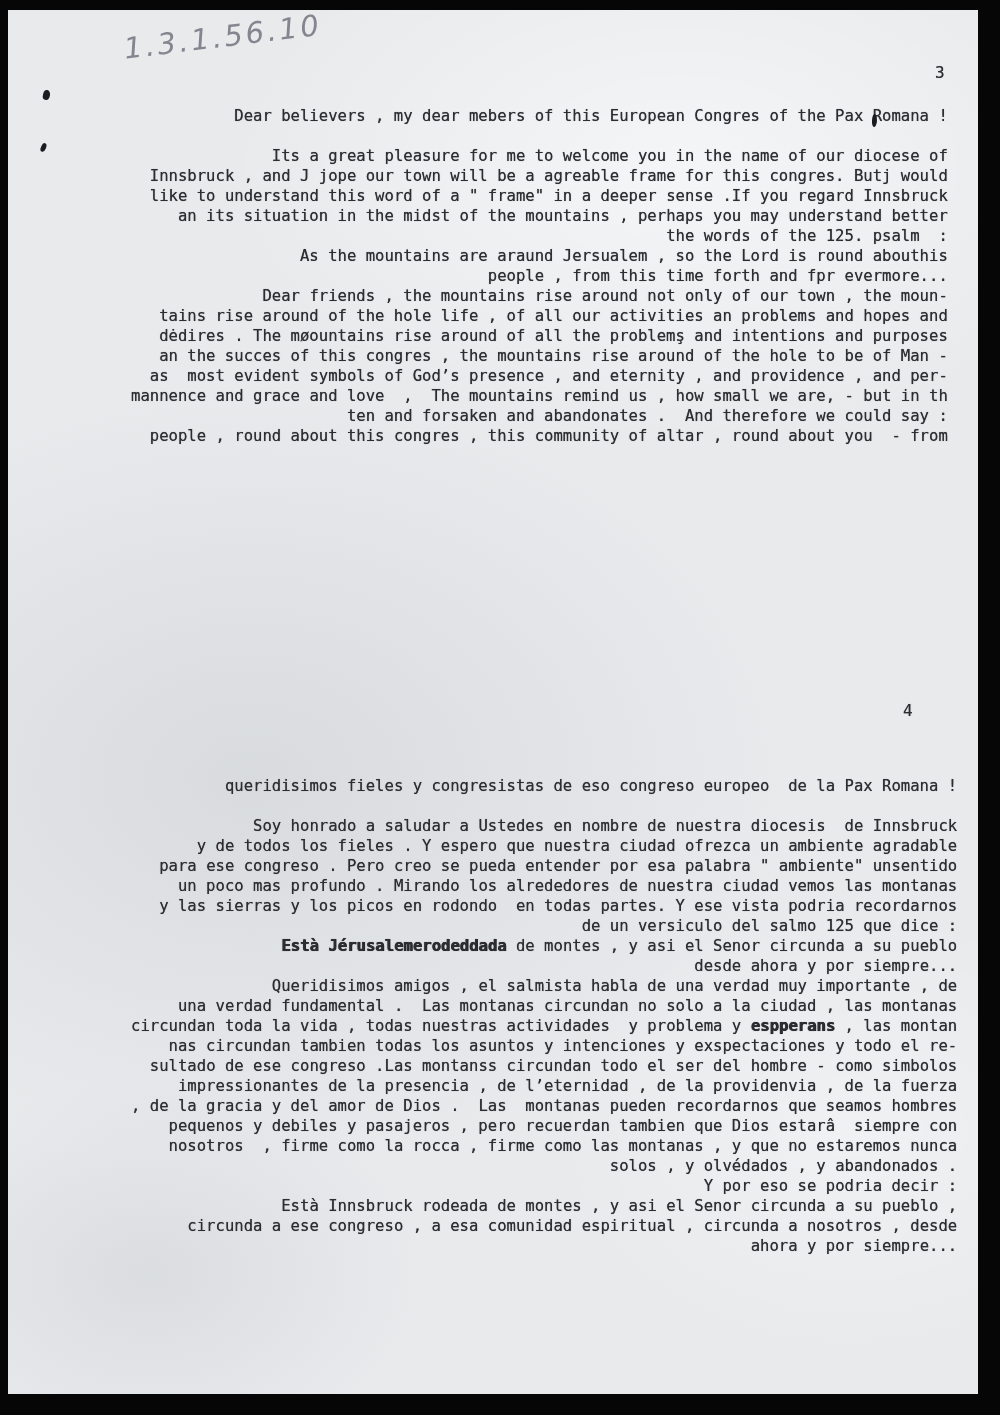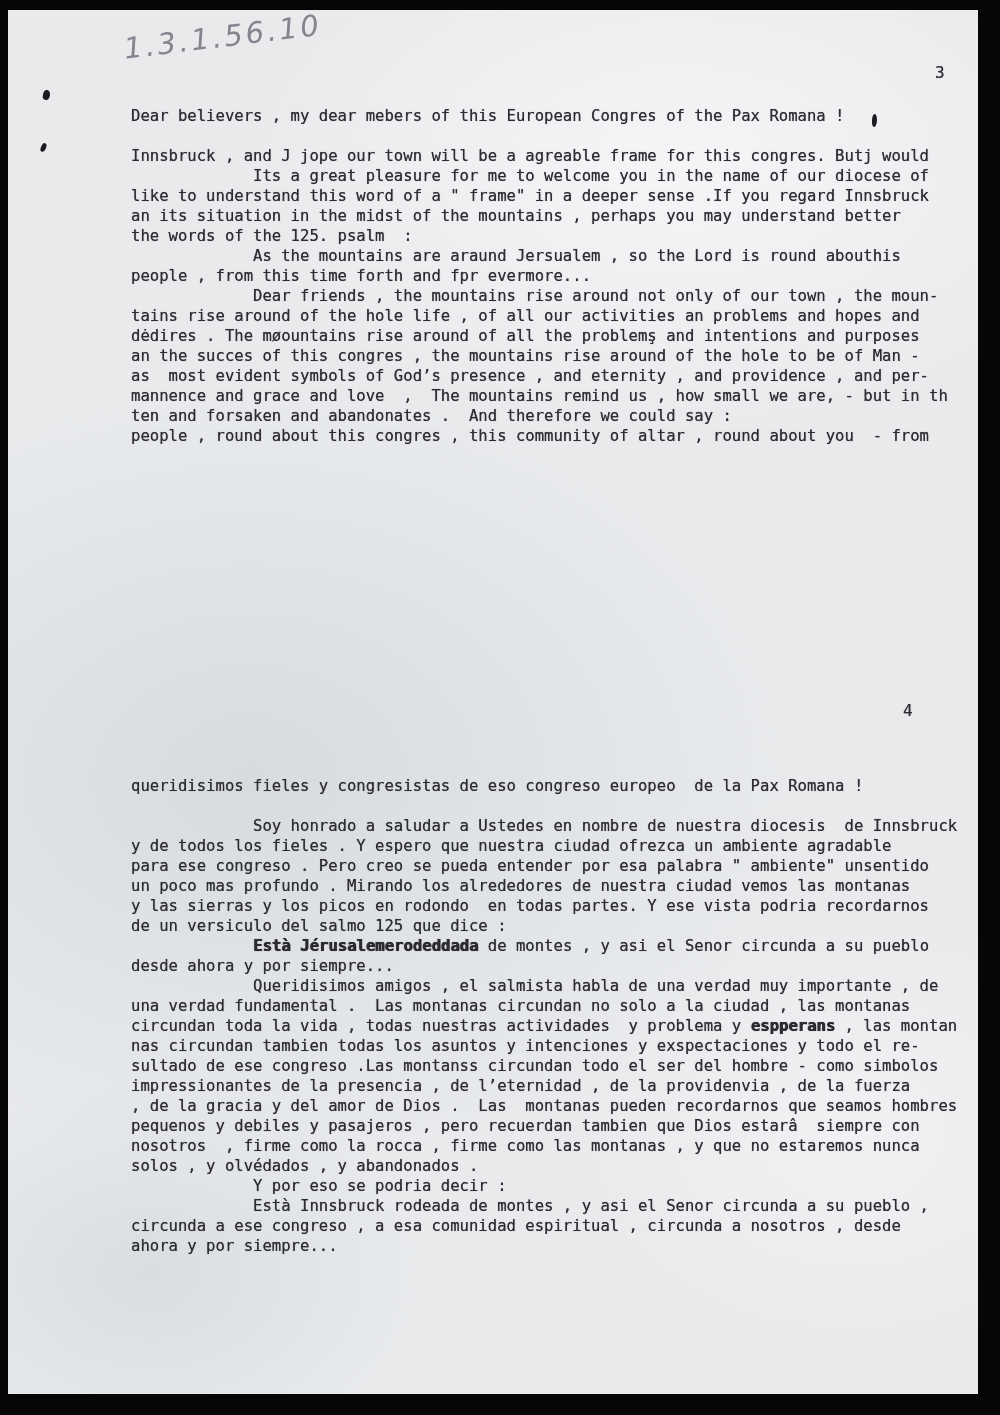--- a/index.html
+++ b/index.html
@@ -9,20 +9,21 @@
       radial-gradient(ellipse 700px 420px at 68% 12%, rgba(255,255,255,0.55), rgba(255,255,255,0) 65%),
       radial-gradient(ellipse 900px 650px at 25% 55%, rgba(176,181,187,0.28), rgba(176,181,187,0) 60%),
       radial-gradient(ellipse 500px 380px at 85% 80%, rgba(255,255,255,0.35), rgba(255,255,255,0) 60%),
       radial-gradient(ellipse 420px 300px at 15% 90%, rgba(170,176,182,0.22), rgba(170,176,182,0) 65%),
       #e8eaec;
     font-family:"DejaVu Sans Mono", monospace;
   }
   .typed {
     position:absolute; font-size:15.6px; line-height:20px; color:#2c2c31;
     text-shadow:0 0 0.7px rgba(44,44,49,0.75);
+    text-align:right;
   }
   .line { height:20px; white-space:pre; }
   .ds { font-weight:bold; text-shadow:0.7px 0 0 rgba(22,22,27,0.9), 0 0 1px rgba(22,22,27,0.55); }
   #page3-text { left:131px; top:106px; }
   #page4-text { left:131px; top:776px; }
   .pagenum { position:absolute; font-size:16px; line-height:18px; color:#2c2c31; text-shadow:0 0 0.7px rgba(44,44,49,0.7); }
   #pn3 { left:935px; top:64px; }
   #pn4 { left:903px; top:702px; }
   .handwriting {
     position:absolute; left:122px; top:32px;
@@ -45,22 +46,22 @@
 
 <div class="scan">
 
   <span class="handwriting">1.3.1.56.10</span>
 
   <span class="pagenum" id="pn3">3</span>
 
   <div class="typed" id="page3-text">
       <div class="line"><span>Dear believers , my dear mebers of this European Congres of the Pax Romana !</span></div>
       <div class="line">&nbsp;</div>
+      <div class="line"><span>             Its a great pleasure for me to welcome you in the name of our diocese of</span></div>
       <div class="line"><span>Innsbruck , and J jope our town will be a agreable frame for this congres. Butj would</span></div>
-      <div class="line"><span>             Its a great pleasure for me to welcome you in the name of our diocese of</span></div>
       <div class="line"><span>like to understand this word of a " frame" in a deeper sense .If you regard Innsbruck</span></div>
       <div class="line"><span>an its situation in the midst of the mountains , perhaps you may understand better</span></div>
       <div class="line"><span>the words of the 125. psalm  :</span></div>
       <div class="line"><span>             As the mountains are araund Jersualem , so the Lord is round abouthis</span></div>
       <div class="line"><span>people , from this time forth and fpr evermore...</span></div>
       <div class="line"><span>             Dear friends , the mountains rise around not only of our town , the moun-</span></div>
       <div class="line"><span>tains rise around of the hole life , of all our activities an problems and hopes and</span></div>
       <div class="line"><span>dėdires . The møountains rise around of all the problemş and intentions and purposes</span></div>
       <div class="line"><span>an the succes of this congres , the mountains rise around of the hole to be of Man -</span></div>
       <div class="line"><span>as  most evident symbols of God’s presence , and eternity , and providence , and per-</span></div>

